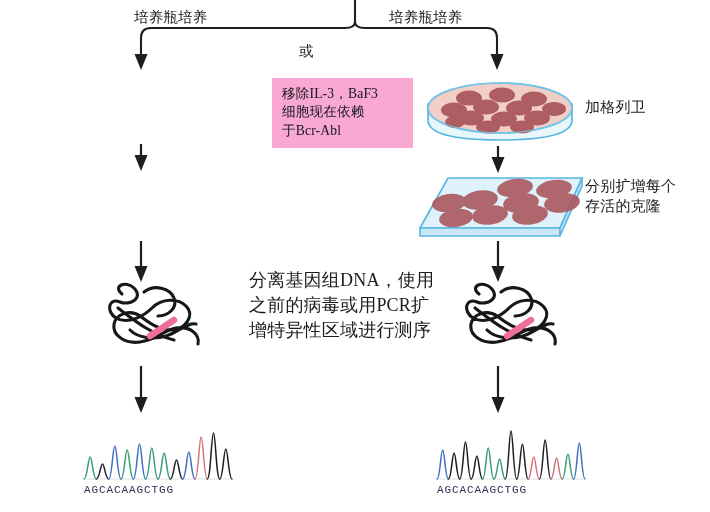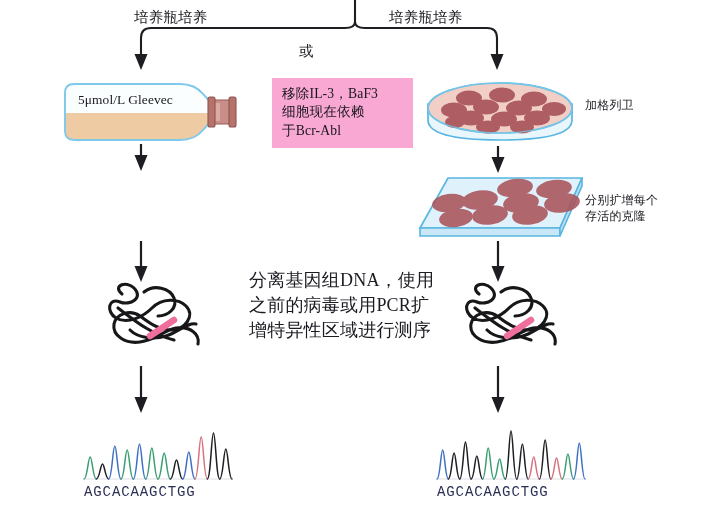--- a/index.html
+++ b/index.html
@@ -13,21 +13,21 @@
     height: 512px;
     background: #ffffff;
     font-family: "Liberation Serif", "DejaVu Serif", serif;
     overflow: hidden;
   }
   .abs { position: absolute; }
 
   
   .label {
     color: #1b1b22;
-    font-size: 12px;
+    font-size: 15px;
     line-height: 1.32;
     white-space: pre;
     letter-spacing: .2px;
   }
   .label-branch { font-size: 14.5px; }
   .label-or { font-size: 14.5px; }
 
   
   .infobox {
     background: #f9a8d4;
@@ -50,21 +50,21 @@
     letter-spacing: .1px;
     white-space: nowrap;
   }
 
   
   svg { display: block; overflow: visible; }
 
   
   .seqtext {
     font-family: "Liberation Mono", "DejaVu Sans Mono", monospace;
-    font-size: 14px;
+    font-size: 11px;
     letter-spacing: .9px;
     color: #2a2f55;
     white-space: pre;
   }
 </style>
 </head>
 <body>
 
 <div id="stage">
 
@@ -86,48 +86,20 @@
   <div class="abs label label-branch" style="left:134px;top:8px;">培养瓶培养</div>
 
   <div class="abs label label-branch" style="left:389px;top:8px;">培养瓶培养</div>
 
   <div class="abs label label-or" style="left:299px;top:42px;">或</div>
 
   <div class="abs infobox" style="left:272px;top:78px;width:122px;">移除IL-3，BaF3
 细胞现在依赖
 于Bcr-Abl</div>
 
-  <div class="abs flask-wrap" style="left:62px;top:80px;">
-    <svg width="185" height="62" viewBox="0 0 185 62">
-      <defs>
-        <clipPath id="fl1clip">
-          <path d="M12,4 L118,4 Q133,4 141,14 L152,26 L152,38 L141,50 Q133,60 118,60 L12,60
-                   Q3,60 3,51 L3,13 Q3,4 12,4 Z"></path>
-        </clipPath>
-      </defs>
-
-      <path d="M12,4 L118,4 Q133,4 141,14 L152,26 L152,38 L141,50 Q133,60 118,60 L12,60
-               Q3,60 3,51 L3,13 Q3,4 12,4 Z" fill="#fbfeff"></path>
-
-      <g clip-path="url(#fl1clip)">
-        <rect x="0" y="33" width="185" height="32" fill="#efcba4"></rect>
-      </g>
-
-      <path d="M12,4 L118,4 Q133,4 141,14 L152,26 L152,38 L141,50 Q133,60 118,60 L12,60
-               Q3,60 3,51 L3,13 Q3,4 12,4 Z" fill="none" stroke="#7ec8ea" stroke-width="1.9"></path>
-
-      <g>
-        <rect x="150" y="20" width="20" height="24" rx="2.5" fill="#c98e88" stroke="#9a5b57" stroke-width="1.2"></rect>
-        <rect x="152" y="23" width="6" height="18" fill="#e0afa8" opacity=".85"></rect>
-        <rect x="146" y="17" width="7" height="30" rx="2" fill="#b5736c" stroke="#8d5450" stroke-width="1.1"></rect>
-        <rect x="167" y="17" width="7" height="30" rx="2" fill="#b5736c" stroke="#8d5450" stroke-width="1.1"></rect>
-      </g>
-    </svg>
-    <div class="flask-label">5μmol/L Gleevec</div>
-  </div>
 
   <div class="abs" style="left:124px;top:144px;">
     <svg width="34" height="28" viewBox="0 0 34 28">
       <line x1="17" y1="0" x2="17" y2="17" stroke="#1d1d22" stroke-width="2.2"></line>
       <polygon points="17,27 10.5,11 23.5,11" fill="#1d1d22"></polygon>
     </svg>
   </div>
 
 
   <div class="abs" style="left:124px;top:241px;">
@@ -187,21 +159,21 @@
         <ellipse cx="109" cy="33" rx="18" ry="9.5" transform="rotate(-8 109 33)"></ellipse>
         <ellipse cx="150" cy="33" rx="18" ry="9.5" transform="rotate(-8 150 33)"></ellipse>
         <ellipse cx="37" cy="33" rx="17" ry="9" transform="rotate(-8 37 33)"></ellipse>
         <ellipse cx="78" cy="45" rx="18" ry="9.5" transform="rotate(-8 78 45)"></ellipse>
         <ellipse cx="118" cy="45" rx="18" ry="9.5" transform="rotate(-8 118 45)"></ellipse>
         <ellipse cx="44" cy="48" rx="17" ry="9" transform="rotate(-8 44 48)"></ellipse>
       </g>
     </svg>
   </div>
 
-  <div class="abs label" style="left:585px;top:177px;white-space:pre-line;margin-top:16px;">分别扩增每个
+  <div class="abs label" style="left:585px;top:177px;white-space:pre-line;">分别扩增每个
 存活的克隆</div>
 
   <div class="abs" style="left:481px;top:241px;">
     <svg width="34" height="42" viewBox="0 0 34 42">
       <line x1="17" y1="0" x2="17" y2="30" stroke="#1d1d22" stroke-width="2.2"></line>
       <polygon points="17,41 10.5,25 23.5,25" fill="#1d1d22"></polygon>
     </svg>
   </div>
 
   <div class="abs label" style="left:249px;top:268px;white-space:pre-line;font-size:18px;line-height:1.4;">分离基因组DNA，使用

